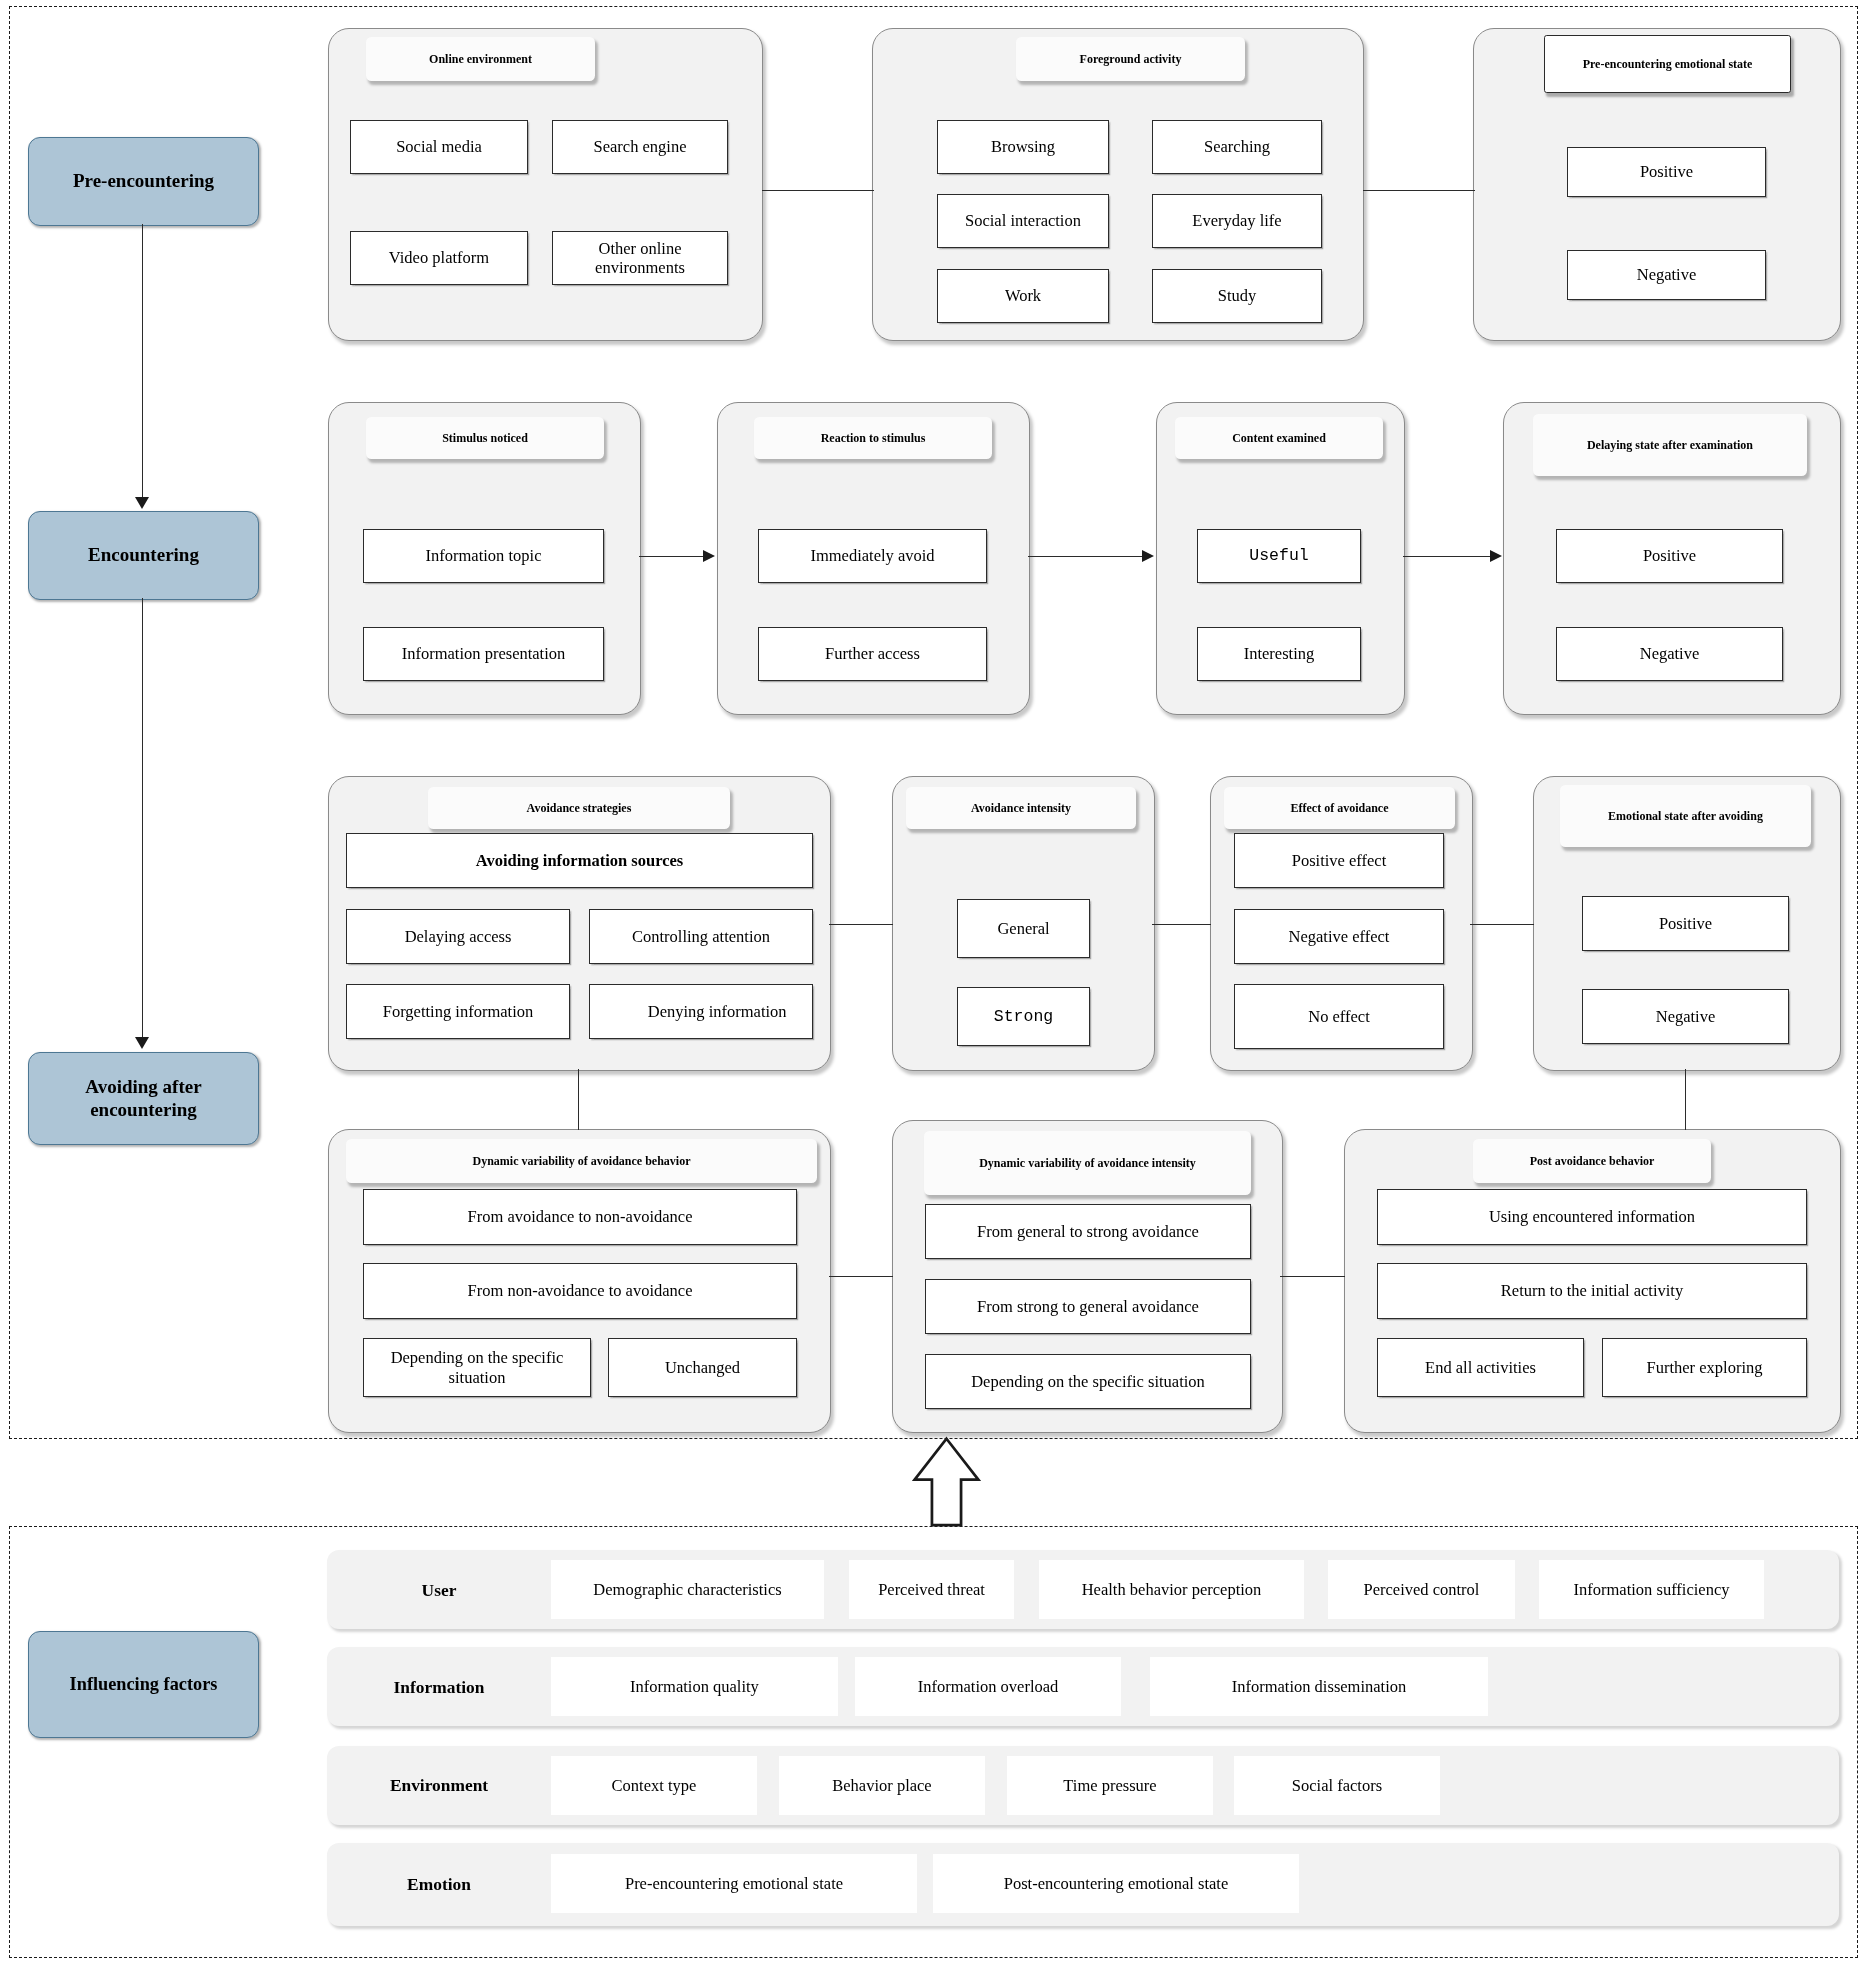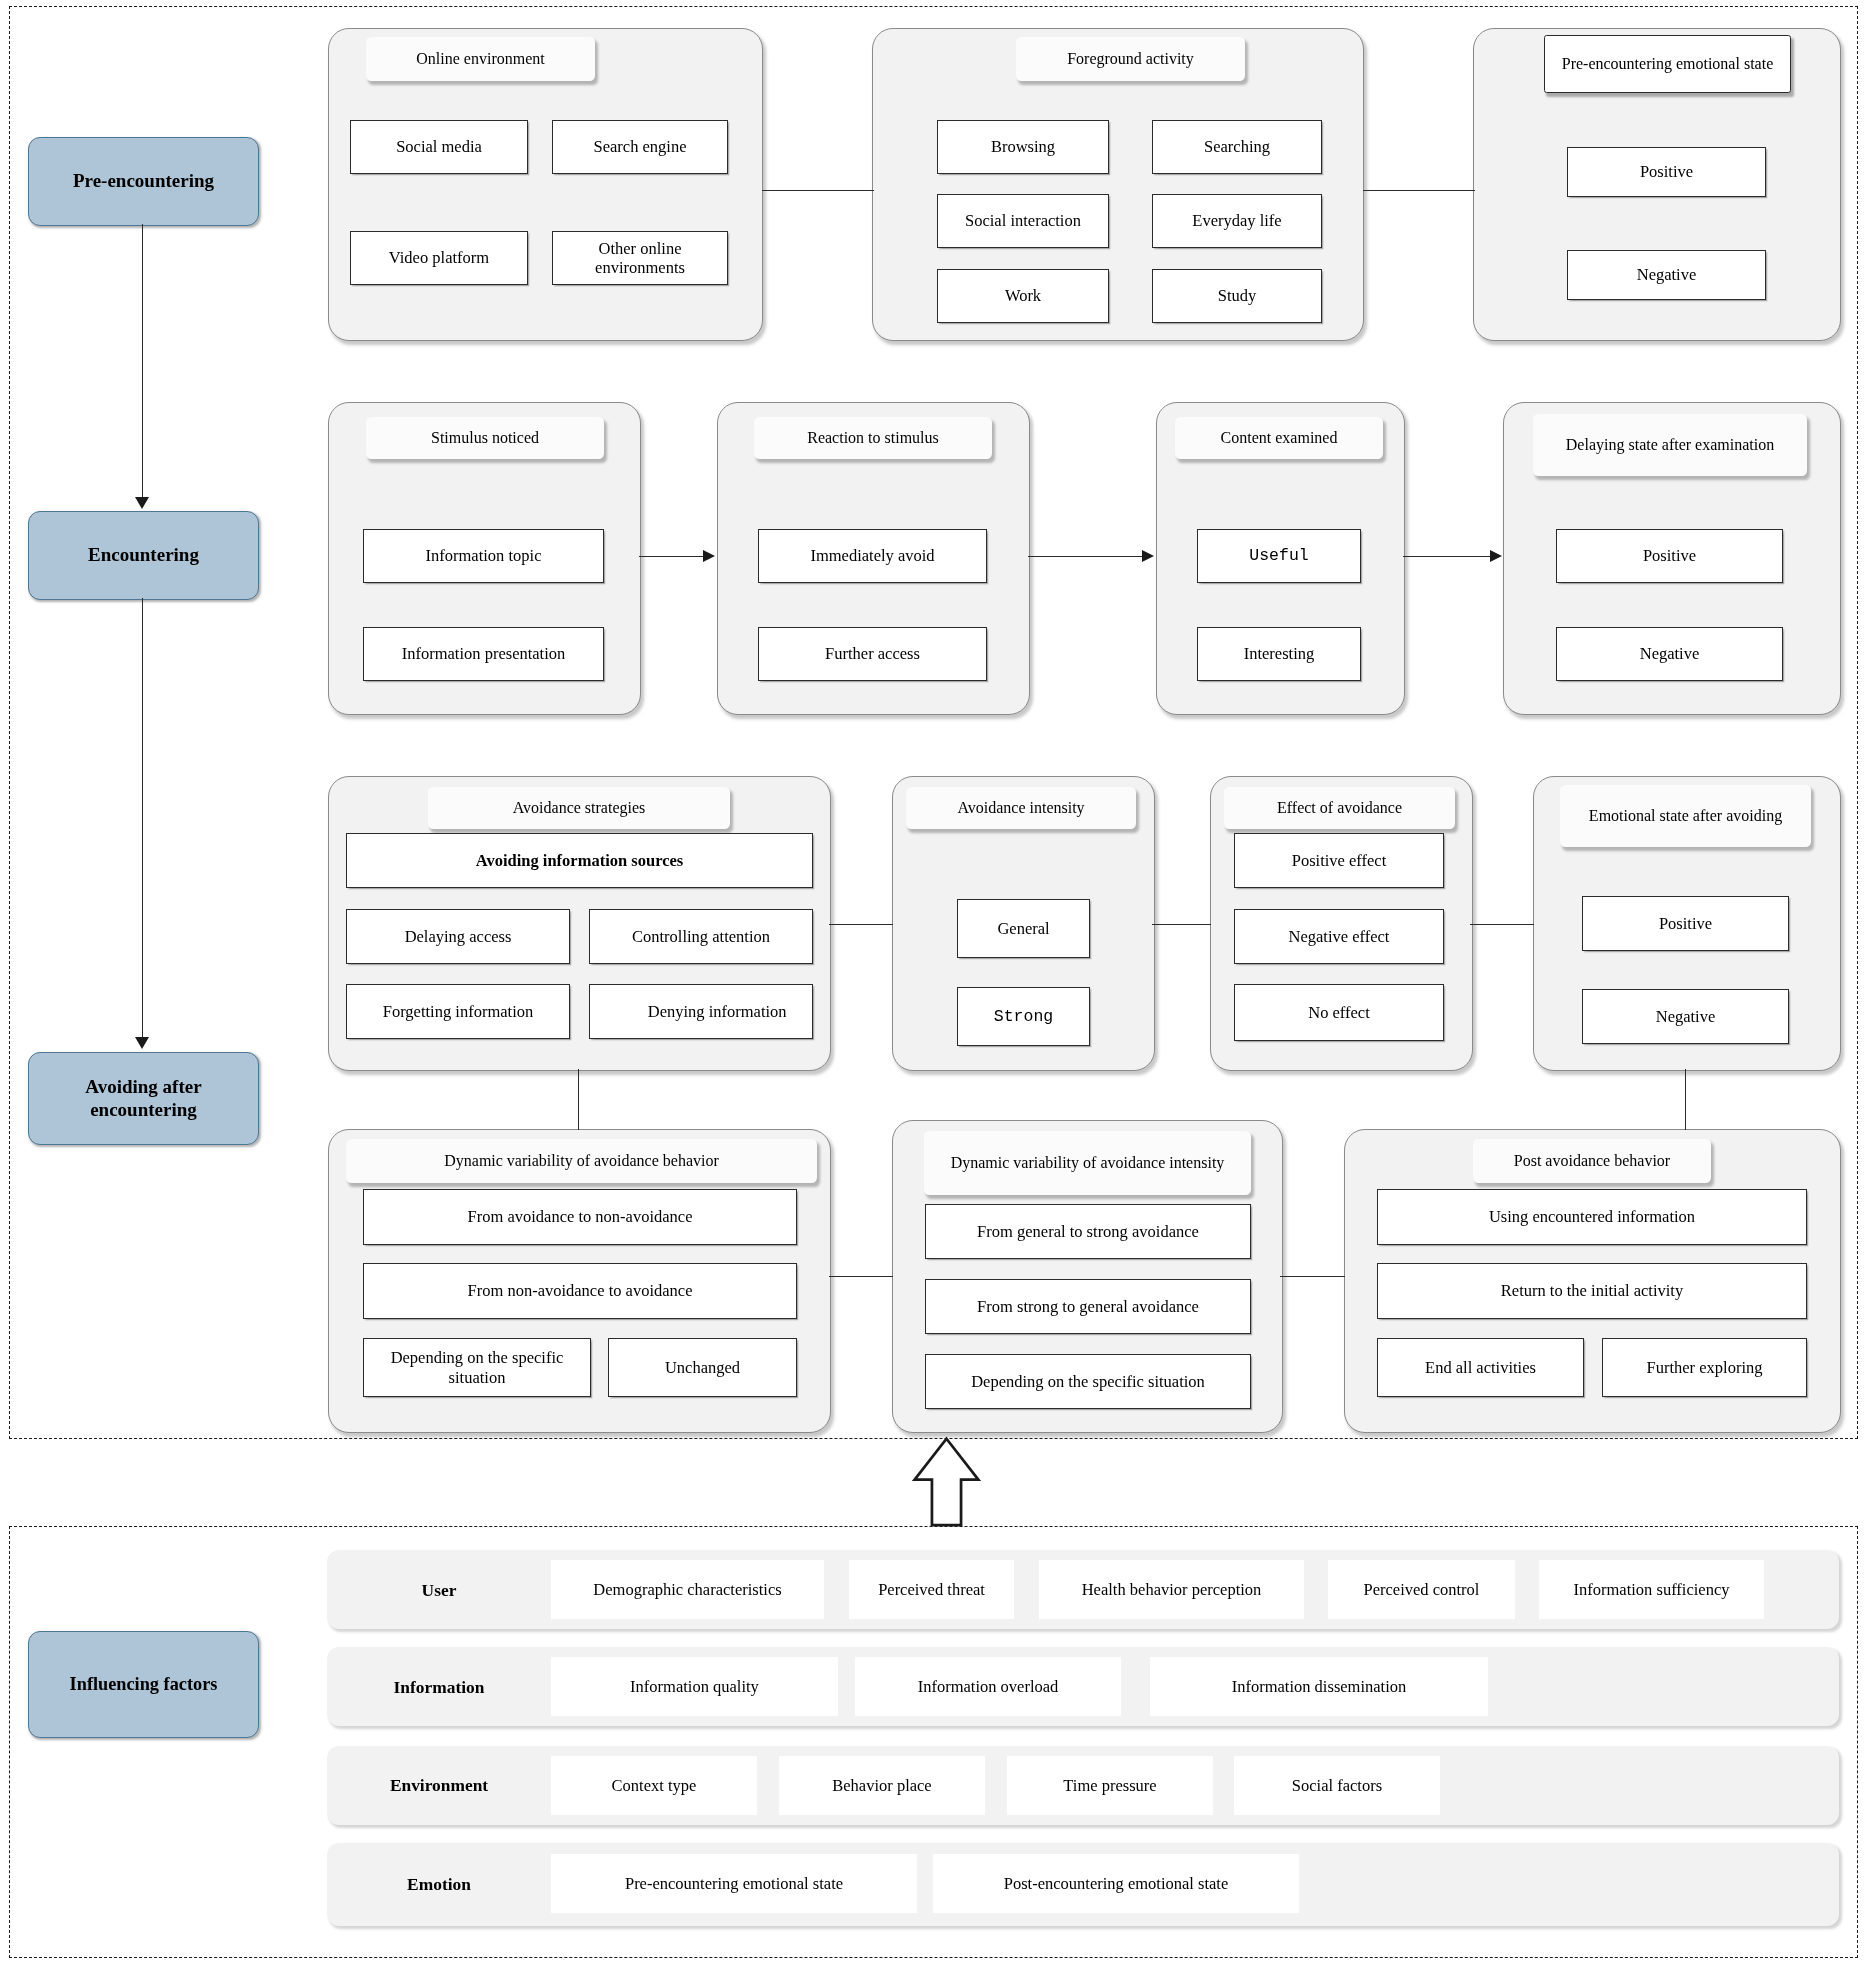--- a/index.html
+++ b/index.html
@@ -45,22 +45,22 @@
     border-radius:21px;
     box-shadow:2.7px 3.2px 3.2px rgba(0,0,0,.22);
   }
   .group-title{
     position:absolute;
     background:#fbfbfb;
     border-radius:5.5px;
     box-shadow:2.3px 3.2px 2.7px rgba(0,0,0,.26);
     display:flex;align-items:center;justify-content:center;
     text-align:center;
-    font-weight:normal;
-    font-size:16px;
+    font-weight:bold;
+    font-size:12px;
     line-height:1.25;
     color:#000;
     padding:1.8px 7.3px;
     box-sizing:border-box;
   }
   .group-title.boxed{
     background:#ffffff;
     border:1.8px solid #2b2b2b;
     border-radius:2.7px;
     box-shadow:2.7px 3.2px 2.3px rgba(0,0,0,.30);
@@ -204,21 +204,21 @@
 
   <div class="group" style="left:892px;top:776px;width:261px;height:293px;"></div>
   <div class="group-title" style="left:906px;top:787px;width:230px;height:42px;">Avoidance intensity</div>
   <div class="item" style="left:957px;top:899px;width:133px;height:59px;">General</div>
   <div class="item" style="left:957px;top:987px;width:133px;height:59px;font-family:Liberation Mono, monospace;">Strong</div>
 
   <div class="group" style="left:1210px;top:776px;width:261px;height:293px;"></div>
   <div class="group-title" style="left:1224px;top:787px;width:231px;height:42px;">Effect of avoidance</div>
   <div class="item" style="left:1234px;top:833px;width:210px;height:55px;">Positive effect</div>
   <div class="item" style="left:1234px;top:909px;width:210px;height:55px;">Negative effect</div>
-  <div class="item" style="left:1234px;top:984px;width:210px;height:57px;">No effect</div>
+  <div class="item" style="left:1234px;top:984px;width:210px;height:65px;">No effect</div>
 
   <div class="group" style="left:1533px;top:776px;width:306px;height:293px;"></div>
   <div class="group-title" style="left:1560px;top:785px;width:251px;height:62px;">Emotional state after avoiding</div>
   <div class="item" style="left:1582px;top:896px;width:207px;height:55px;">Positive</div>
   <div class="item" style="left:1582px;top:989px;width:207px;height:55px;">Negative</div>
 
   <div class="line-h" style="left:829px;top:924px;width:64px;"></div>
   <div class="line-h" style="left:1152px;top:924px;width:59px;"></div>
   <div class="line-h" style="left:1470px;top:924px;width:64px;"></div>
 

